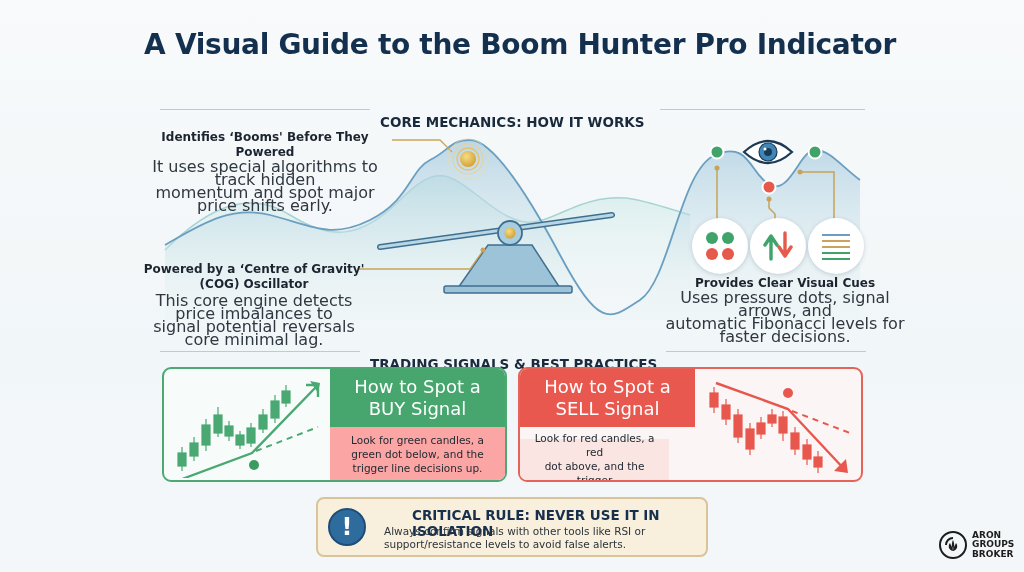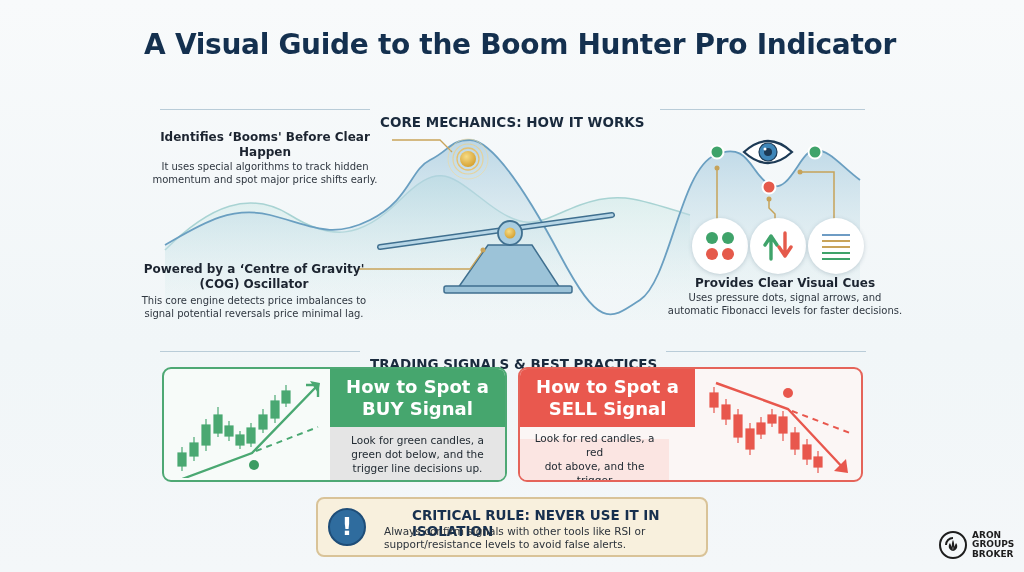--- a/index.html
+++ b/index.html
@@ -13,36 +13,36 @@
   .abs { position: absolute; }
   .title {
     left: 8px; top: 28px; width: 1024px; text-align: center;
     font-size: 28px; font-weight: bold; color: #14304f; letter-spacing: -0.3px;
   }
   .section-head {
     font-size: 13.5px; font-weight: bold; color: #1a2a3d; white-space: nowrap; margin-top: 14px;
   }
   .rule { height: 1px; background: #b9ccd8; }
   .h-label { font-size: 12px; font-weight: bold; color: #1c2430; text-align: center; line-height: 15px; }
-  .p-label { font-size: 10px; color: #2f3740; text-align: center; line-height: 13px; }
+  .p-label { font-size: 16px; color: #2f3740; text-align: center; line-height: 13px; }
 
   .card {
     border-radius: 9px; overflow: hidden; background: #f7fbf9;
   }
   .buy-card { border: 2px solid #4ea874; }
   .sell-card { border: 2px solid #e5645a; background: #fbf6f5; }
   .card-head {
-    color: #ffffff; font-weight: bold; font-size: 18px; line-height: 22px;
+    color: #ffffff; font-weight: normal; font-size: 18px; line-height: 22px;
     text-align: center; display: flex; align-items: center; justify-content: center;
   }
   .buy-head { background: #46a66e; }
   .sell-head { background: #e9584e; }
   .card-body { font-size: 10.5px; line-height: 14px; text-align: center; color: #222b33;
     display: flex; align-items: center; justify-content: center; padding: 0 10px; }
-  .buy-body { background: #e5e5e5; justify-content: center; }
+  .buy-body { background: #fca5a5; justify-content: center; }
   .sell-body { background: #fbe5e2; }
 
   .rule-box {
     left: 316px; top: 497px; width: 392px; height: 60px;
     background: #f8f0dd; border: 2px solid #d9c398; border-radius: 8px;
   }
   .rule-title { font-size: 13.5px; font-weight: bold; color: #17304e; margin-left: 28px; }
   .rule-text { font-size: 10.5px; line-height: 13px; color: #2c333b; }
 
   .icon-circle {
@@ -116,30 +116,30 @@
 
   <g>
     <path d="M744 152 Q 768 130 792 152 Q 768 174 744 152 Z" fill="#ffffff" stroke="#1d3a55" stroke-width="2.2"></path>
     <circle cx="768" cy="152" r="9" fill="#3f86b8" stroke="#1d3a55" stroke-width="1.2"></circle>
     <circle cx="768" cy="152" r="4" fill="#1d3a55"></circle>
     <circle cx="765" cy="149" r="1.5" fill="#ffffff"></circle>
   </g>
 </svg>
 
 <div class="abs" style="left:140px; top:130px; width:250px;">
-  <div class="h-label">Identifies ‘Booms' Before Clear Happen</div>
+  <div class="h-label">Identifies ‘Booms' Before They Powered</div>
   <div class="p-label">It uses special algorithms to track hidden</div>
   <div class="p-label">momentum and spot major price shifts early.</div>
 </div>
 
 <div class="abs" style="left:138px; top:262px; width:232px;">
   <div class="h-label">Powered by a ‘Centre of Gravity'</div>
   <div class="h-label">(COG) Oscillator</div>
   <div class="p-label" style="margin-top:2px;">This core engine detects price imbalances to</div>
-  <div class="p-label">signal potential reversals price minimal lag.</div>
+  <div class="p-label">signal potential reversals core minimal lag.</div>
 </div>
 
 <div class="abs icon-circle" style="left:692px; top:218px;">
   <svg width="34" height="34" viewBox="0 0 34 34">
     <circle cx="9" cy="9" r="6" fill="#3fa36a"></circle>
       <circle cx="25" cy="9" r="6" fill="#3fa36a"></circle>
     <circle cx="9" cy="25" r="6" fill="#e55a4b"></circle>
       <circle cx="25" cy="25" r="6" fill="#e55a4b"></circle>
   </svg>
 </div>

